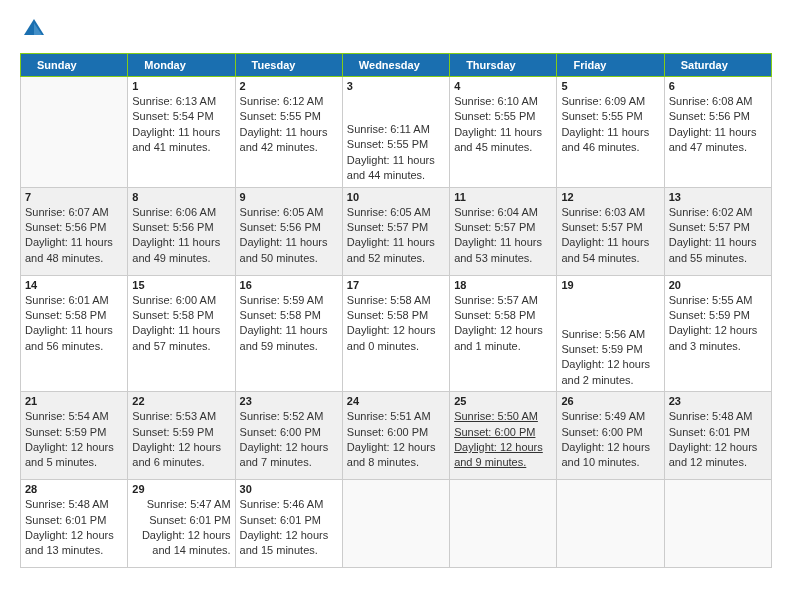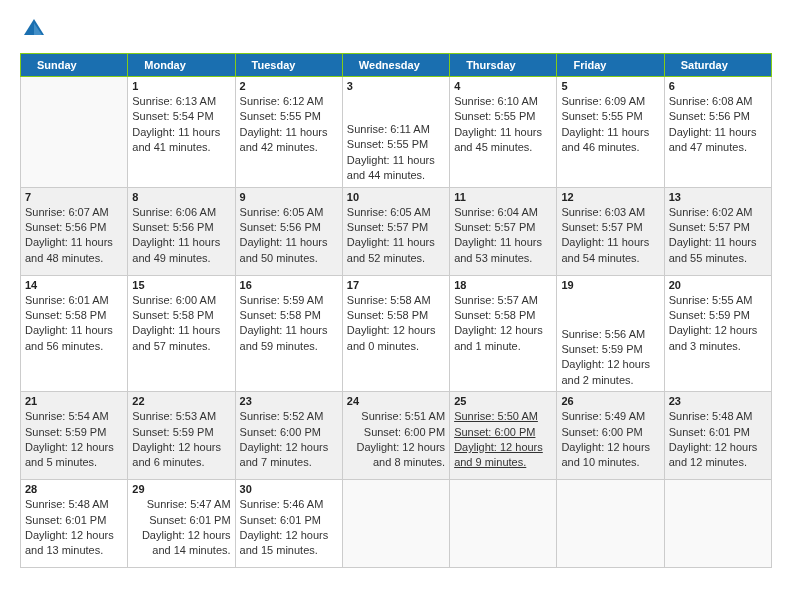--- a/index.html
+++ b/index.html
@@ -295,21 +295,21 @@
           </td>
           <td class="row-shade">
             <span class="day-number">23</span>
             <div class="day-info" style="white-space: pre-line;">Sunrise: 5:52 AM
 Sunset: 6:00 PM
 Daylight: 12 hours
 and 7 minutes.</div>
           </td>
           <td class="row-shade">
             <span class="day-number">24</span>
-            <div class="day-info" style="white-space: pre-line; text-align: right;">Sunrise: 5:51 AM
+            <div class="day-info" style="white-space: pre-line;">Sunrise: 5:51 AM
 Sunset: 6:00 PM
 Daylight: 12 hours
 and 8 minutes.</div>
           </td>
           <td class="row-shade">
             <span class="day-number">25</span>
             <div class="day-info" style="white-space: pre-line; text-decoration: underline;">Sunrise: 5:50 AM
 Sunset: 6:00 PM
 Daylight: 12 hours
 and 9 minutes.</div>

